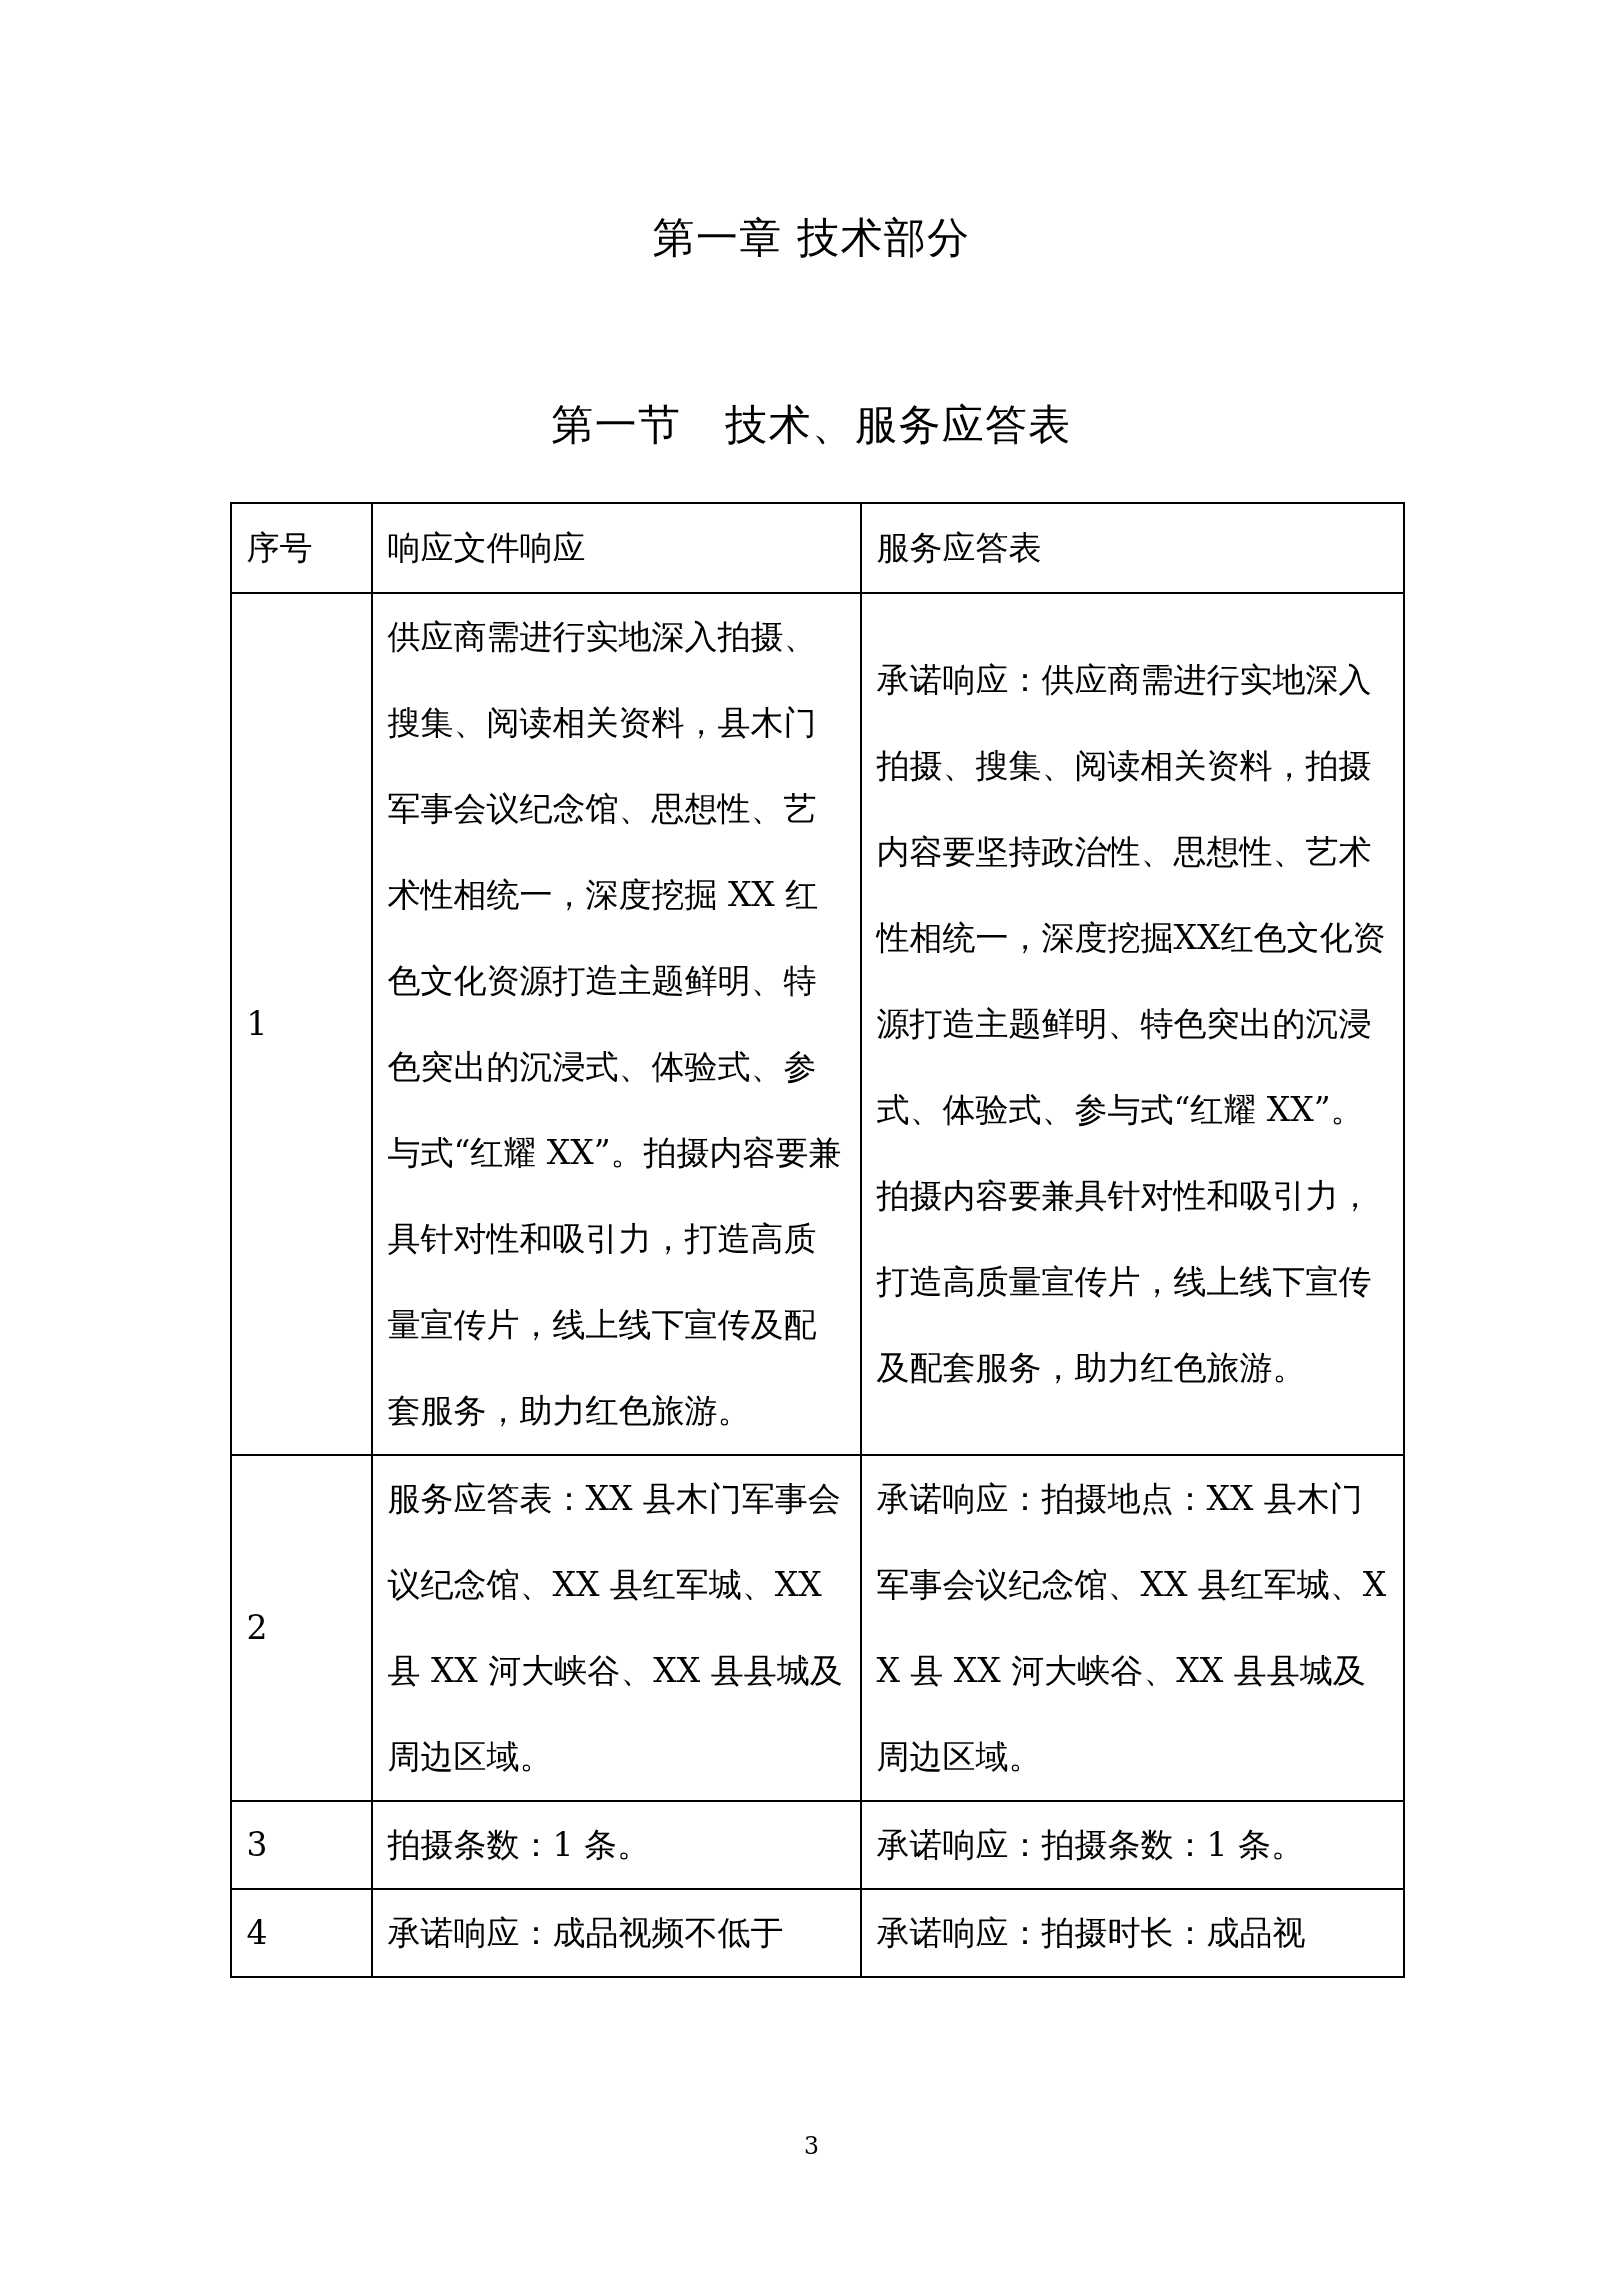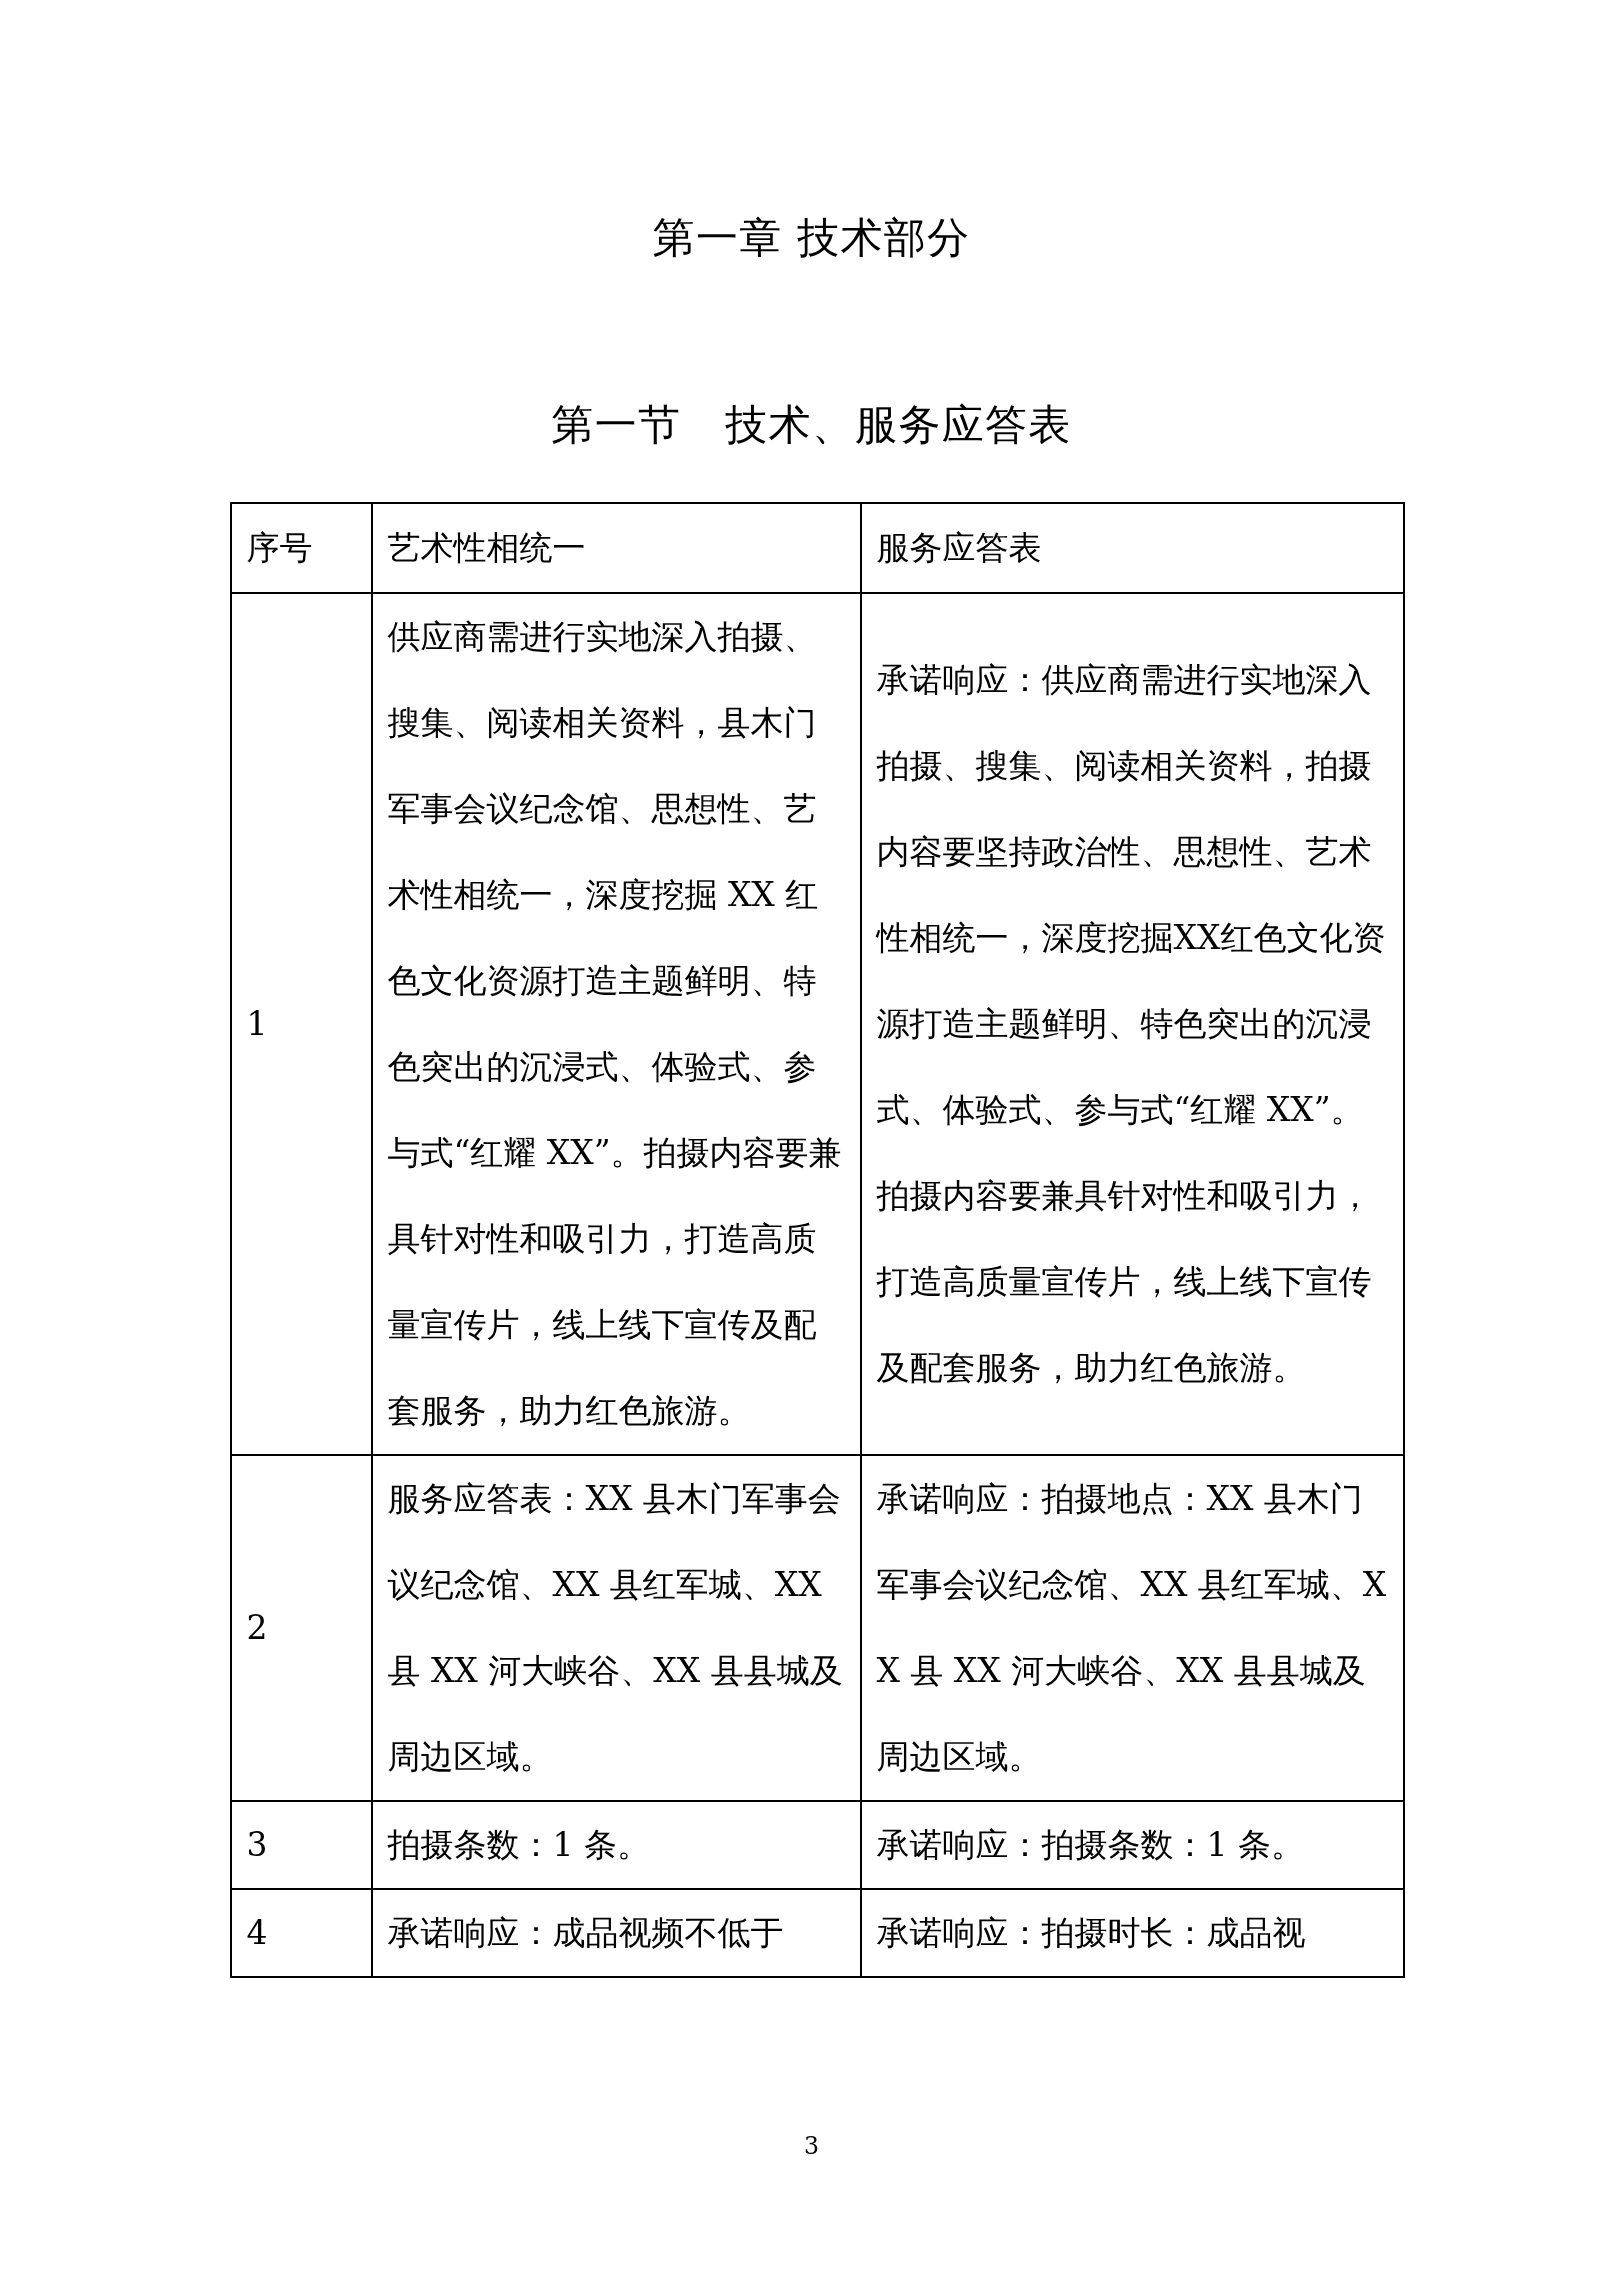--- a/index.html
+++ b/index.html
@@ -43,21 +43,21 @@
 
 <table class="resp">
   <colgroup>
       <col class="c0">
       <col class="c1">
       <col class="c2">
     </colgroup>
   <tbody>
       <tr class="head">
     <td>序号</td>
-    <td>艺术性相统一</td>
+    <td>响应文件响应</td>
     <td>服务应答表</td>
   </tr>
   <tr>
     <td class="num">1</td>
     <td>供应商需进行实地深入拍摄、搜集、阅读相关资料，县木门军事会议纪念馆、思想性、艺术性相统一，深度挖掘 XX 红色文化资源打造主题鲜明、特色突出的沉浸式、体验式、参与式“红耀 XX”。拍摄内容要兼具针对性和吸引力，打造高质量宣传片，线上线下宣传及配套服务，助力红色旅游。</td>
     <td>承诺响应：供应商需进行实地深入拍摄、搜集、阅读相关资料，拍摄内容要坚持政治性、思想性、艺术性相统一，深度挖掘XX红色文化资源打造主题鲜明、特色突出的沉浸式、体验式、参与式“红耀 XX”。拍摄内容要兼具针对性和吸引力，打造高质量宣传片，线上线下宣传及配套服务，助力红色旅游。</td>
   </tr>
   <tr>
     <td class="num">2</td>
     <td>服务应答表：XX 县木门军事会议纪念馆、XX 县红军城、XX 县 XX 河大峡谷、XX 县县城及周边区域。</td>

